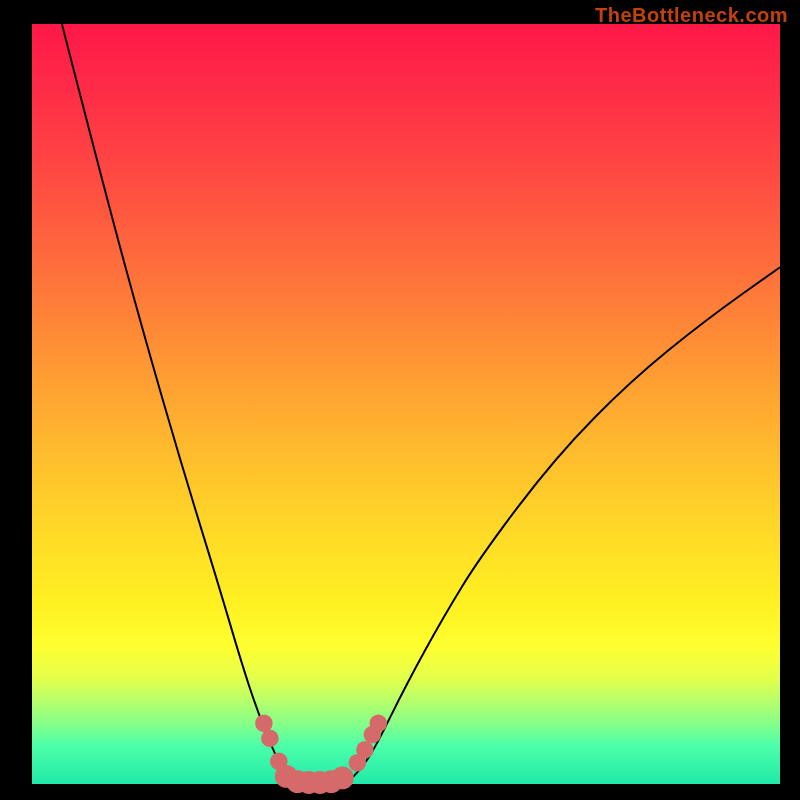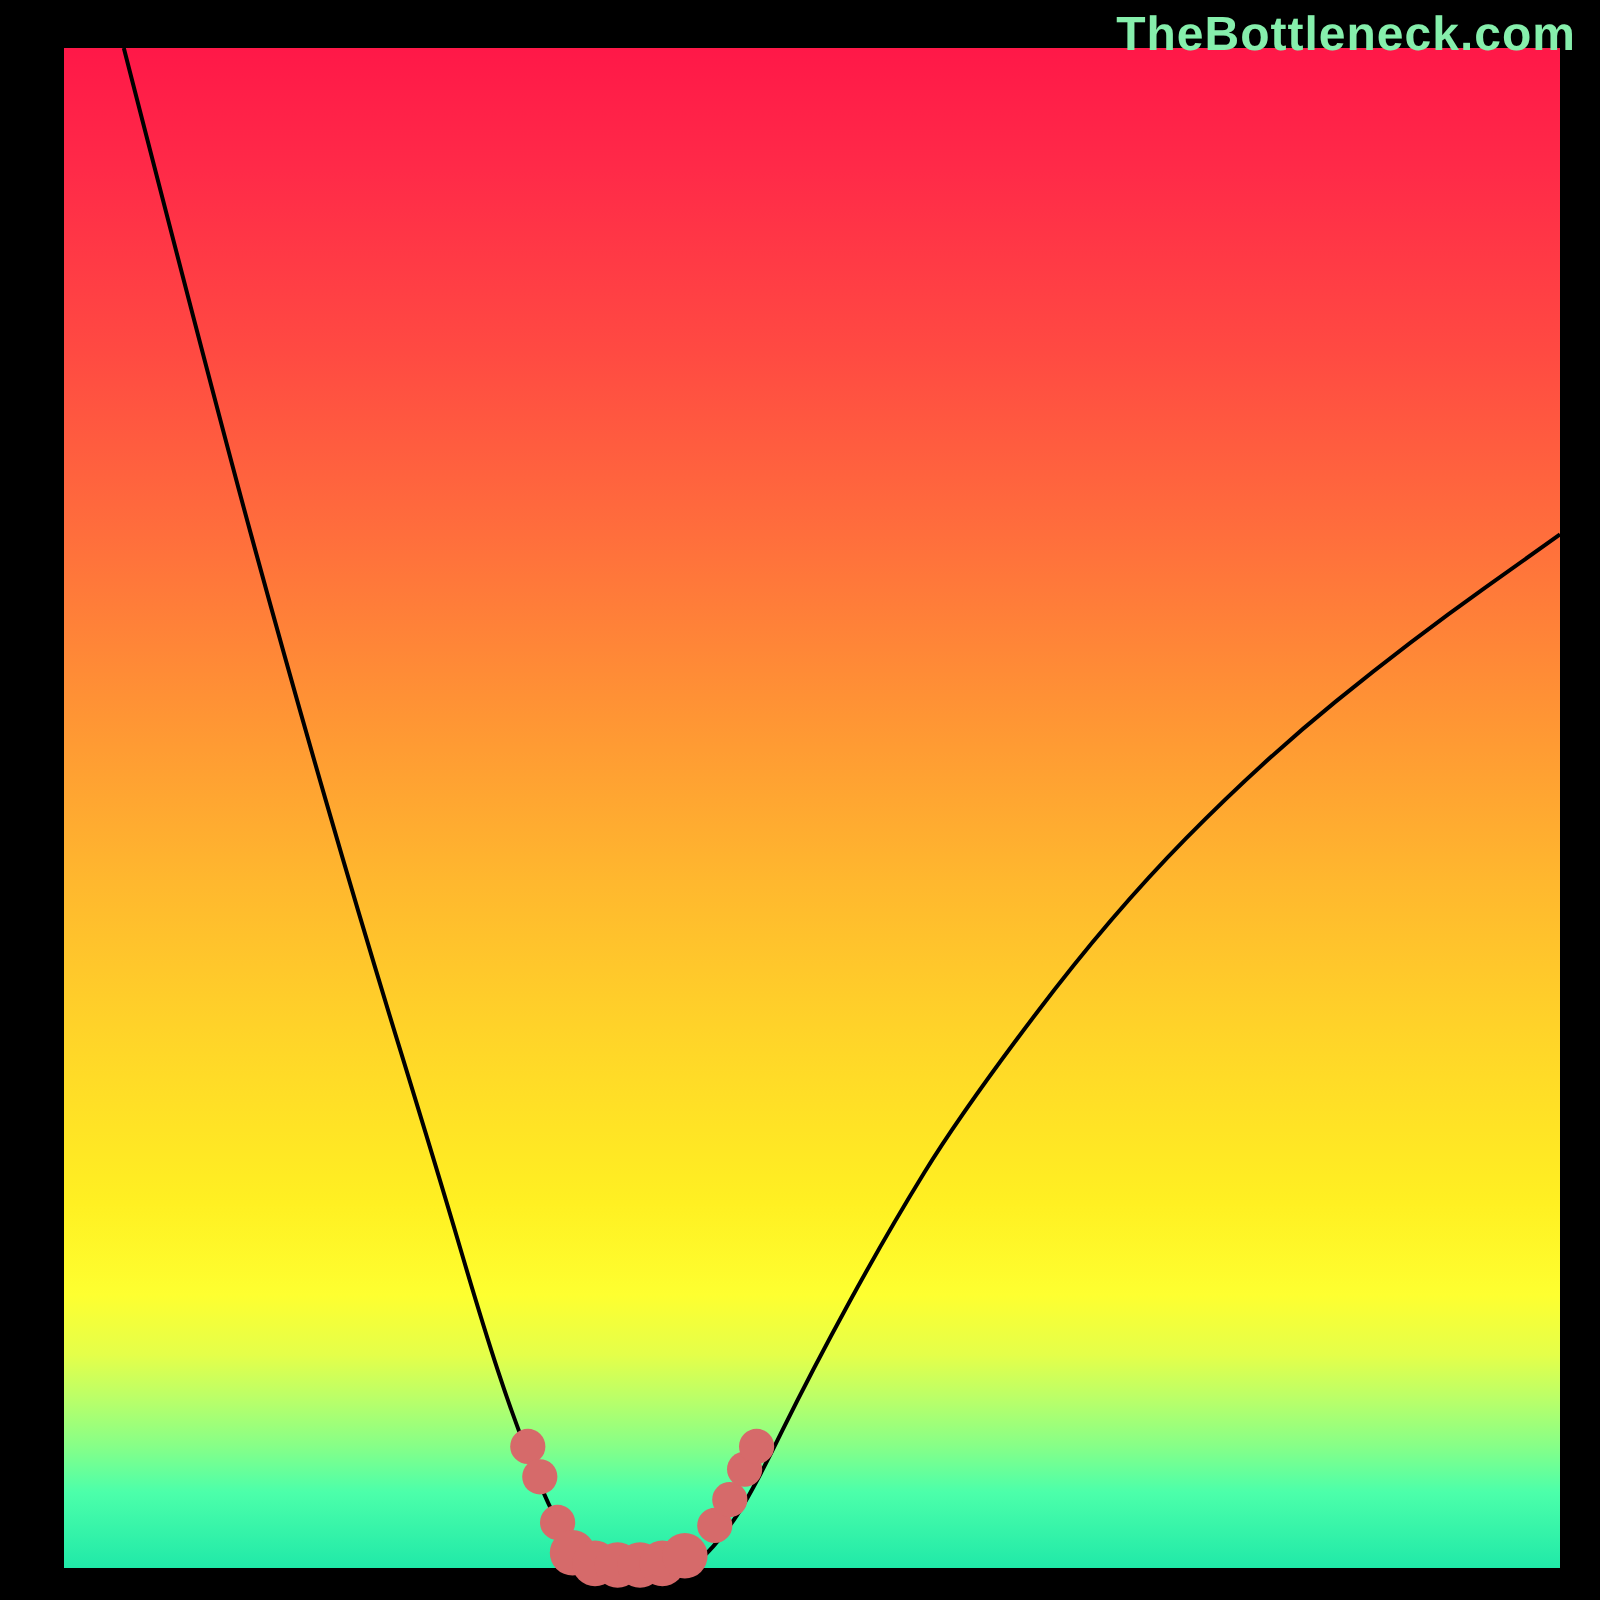--- a/index.html
+++ b/index.html
@@ -30,23 +30,23 @@
       #b8ff6a 89%,
       #86ff88 92%,
       #4cffaa 95%,
       #20e9a8 100%);
   }
   .watermark {
     position: absolute;
     top: 4px;
     right: 12px;
     font-family: Arial, Helvetica, sans-serif;
-    font-size: 24px;
+    font-size: 20px;
     font-weight: 600;
-    color: #86efac;
+    color: #c2410c;
     letter-spacing: 0.5px;
     user-select: none;
   }
   svg.curve {
     position: absolute;
     left: 32px;
     top: 24px;
     width: 748px;
     height: 760px;
     overflow: visible;

